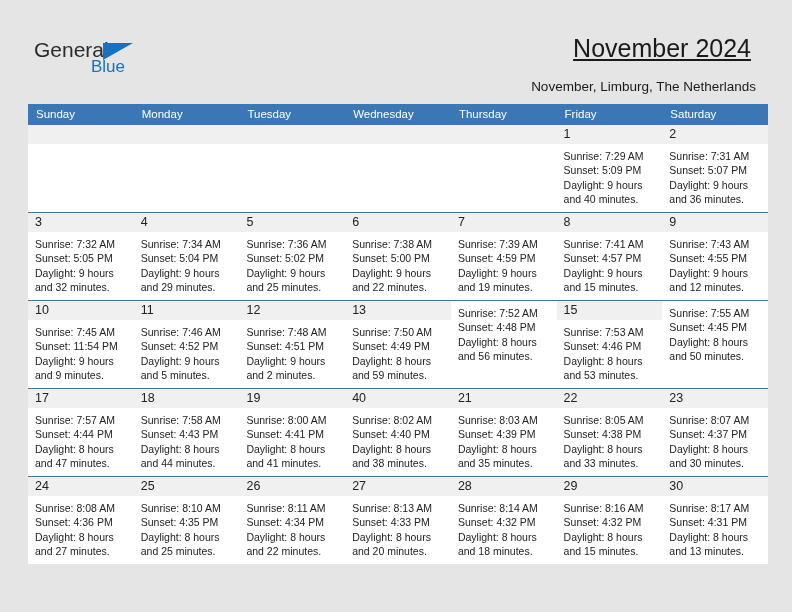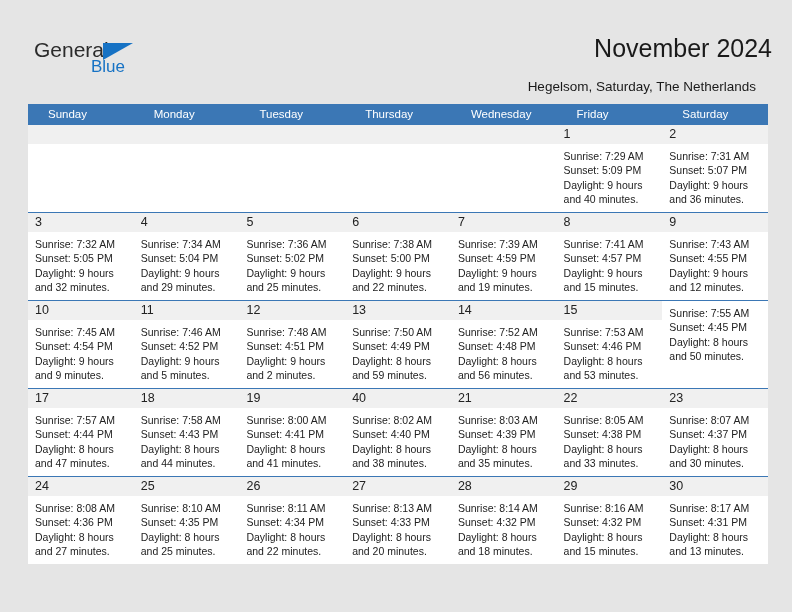--- a/index.html
+++ b/index.html
@@ -50,27 +50,28 @@
   .logo-blue {
     position: absolute;
     left: 57px;
     top: 19px;
     font-size: 17px;
     color: #1672c4;
     font-family: "Liberation Sans", sans-serif;
   }
   .title {
     position: absolute;
-    right: 20px;
+    right: 41px;
     top: 34px;
     font-size: 25px;
     color: #1a1a1a;
     font-weight: normal;
     text-align: right;
     white-space: nowrap;
+    text-decoration: underline;
   }
   .subtitle {
     position: absolute;
     right: 36px;
     top: 79px;
     font-size: 13.5px;
     color: #1a1a1a;
     text-align: right;
     white-space: nowrap;
   }
@@ -86,21 +87,21 @@
     display: flex;
     width: 100%;
     height: 21px;
     background: #3b77b5;
   }
   .cal-head .hcell {
     flex: 1 1 0;
     color: #ffffff;
     font-size: 11.5px;
     line-height: 21px;
-    padding-left: 20px;
+    padding-left: 8px;
     white-space: nowrap;
     overflow: hidden;
   }
   .week {
     width: 100%;
     border-top: 1.5px solid #3b77b5;
   }
   .week:first-of-type { border-top: none; }
   .week-inner {
     display: flex;
@@ -140,30 +141,30 @@
 
 <div class="page">
 
   <div class="header">
     <div class="logo">
       <span class="logo-general">General</span>
       <span class="logo-tri"></span>
       <span class="logo-blue">Blue</span>
     </div>
     <div class="title">November 2024</div>
-    <div class="subtitle">Hegelsom, Saturday, The Netherlands</div>
+    <div class="subtitle">November, Limburg, The Netherlands</div>
   </div>
 
   <div class="calendar">
     <div class="cal-head" id="weekday-header-row">
         <div class="hcell">Sunday</div>
         <div class="hcell">Monday</div>
         <div class="hcell">Tuesday</div>
+        <div class="hcell">Wednesday</div>
         <div class="hcell">Thursday</div>
-        <div class="hcell">Wednesday</div>
         <div class="hcell">Friday</div>
         <div class="hcell">Saturday</div>
       </div>
     <div id="weeks-container">
         <div class="week">
           <div class="week-inner">
             <div class="daycell empty">
               <div class="daynum-band">
                 <div class="daynum"></div>
               </div>
@@ -299,21 +300,21 @@
           </div>
         </div>
         <div class="week">
           <div class="week-inner">
             <div class="daycell">
               <div class="daynum-band">
                 <div class="daynum">10</div>
               </div>
               <div class="daybody">
                 <div class="dline">Sunrise: 7:45 AM</div>
-                <div class="dline">Sunset: 4:54 PM</div>
+                <div class="dline">Sunset: 11:54 PM</div>
                 <div class="dline">Daylight: 9 hours</div>
                 <div class="dline">and 9 minutes.</div>
               </div>
             </div>
             <div class="daycell">
               <div class="daynum-band">
                 <div class="daynum">11</div>
               </div>
               <div class="daybody">
                 <div class="dline">Sunrise: 7:46 AM</div>
@@ -338,23 +339,20 @@
                 <div class="daynum">13</div>
               </div>
               <div class="daybody">
                 <div class="dline">Sunrise: 7:50 AM</div>
                 <div class="dline">Sunset: 4:49 PM</div>
                 <div class="dline">Daylight: 8 hours</div>
                 <div class="dline">and 59 minutes.</div>
               </div>
             </div>
             <div class="daycell">
-              <div class="daynum-band">
-                <div class="daynum">14</div>
-              </div>
               <div class="daybody">
                 <div class="dline">Sunrise: 7:52 AM</div>
                 <div class="dline">Sunset: 4:48 PM</div>
                 <div class="dline">Daylight: 8 hours</div>
                 <div class="dline">and 56 minutes.</div>
               </div>
             </div>
             <div class="daycell">
               <div class="daynum-band">
                 <div class="daynum">15</div>

